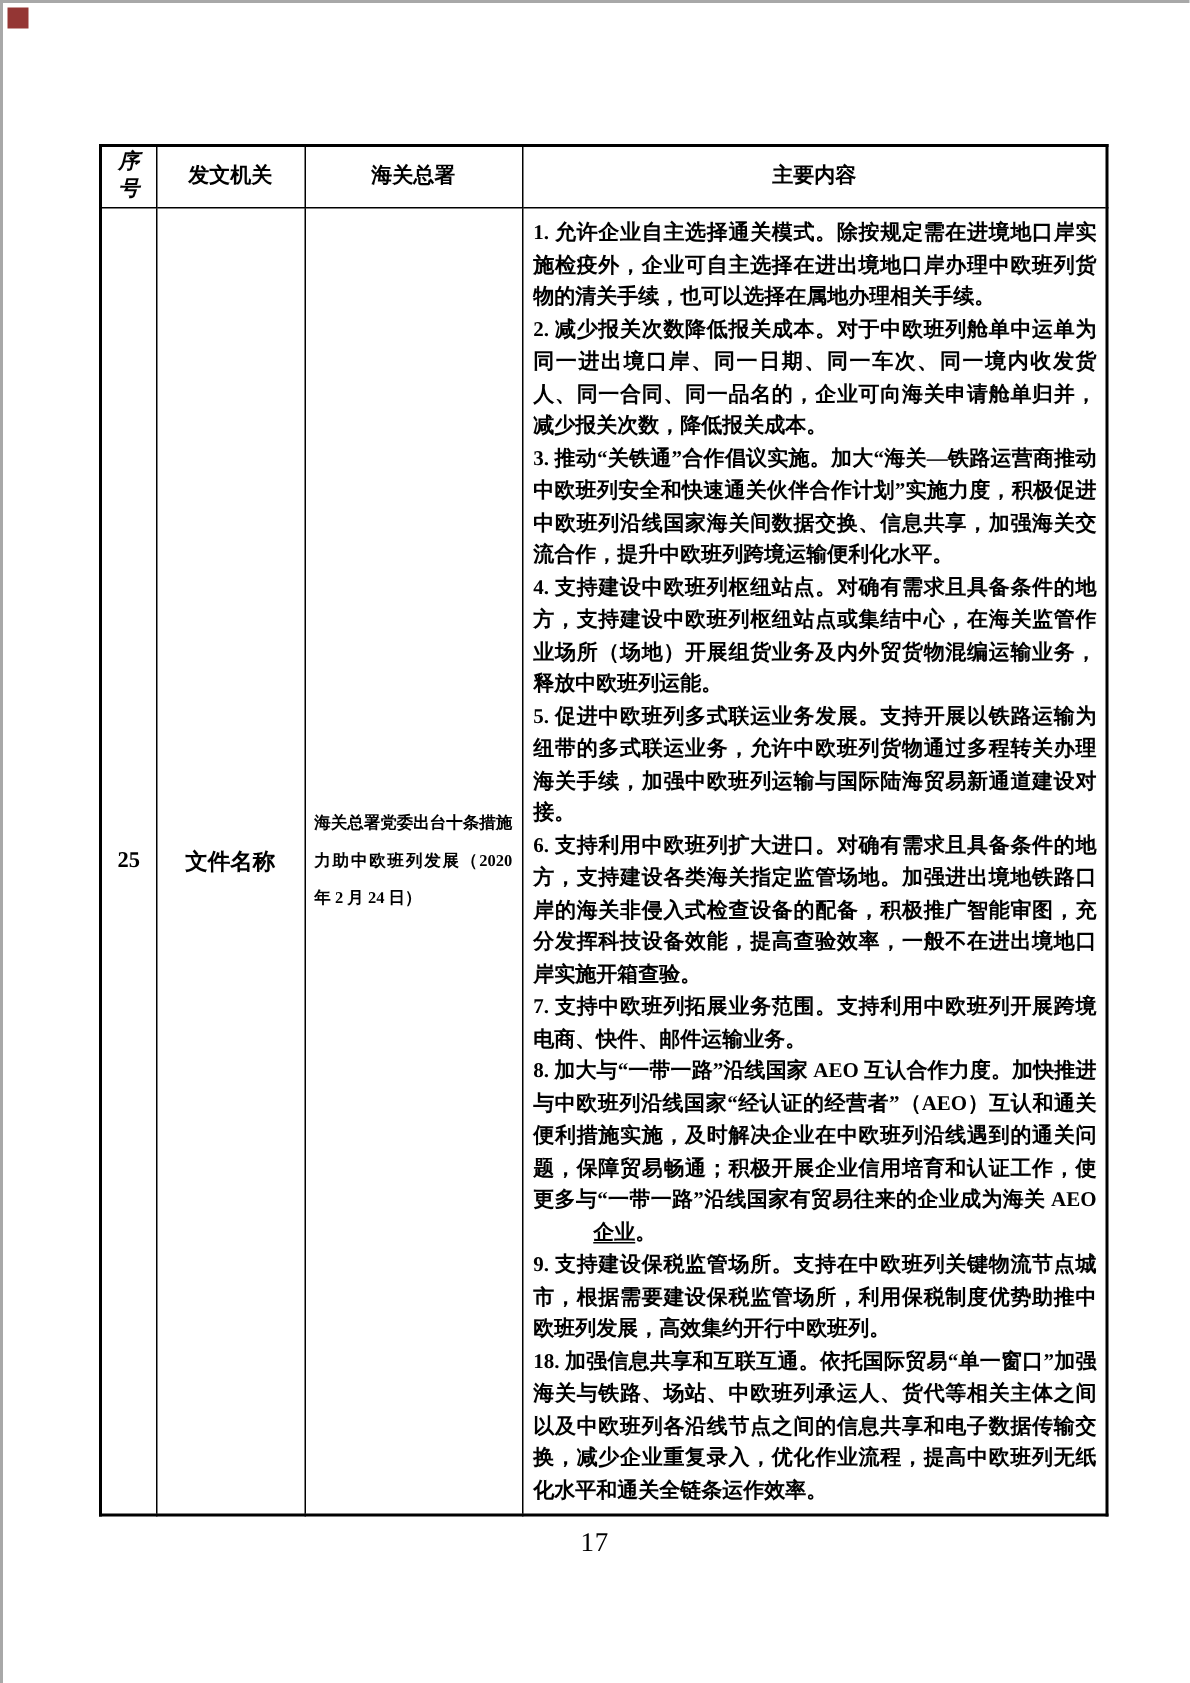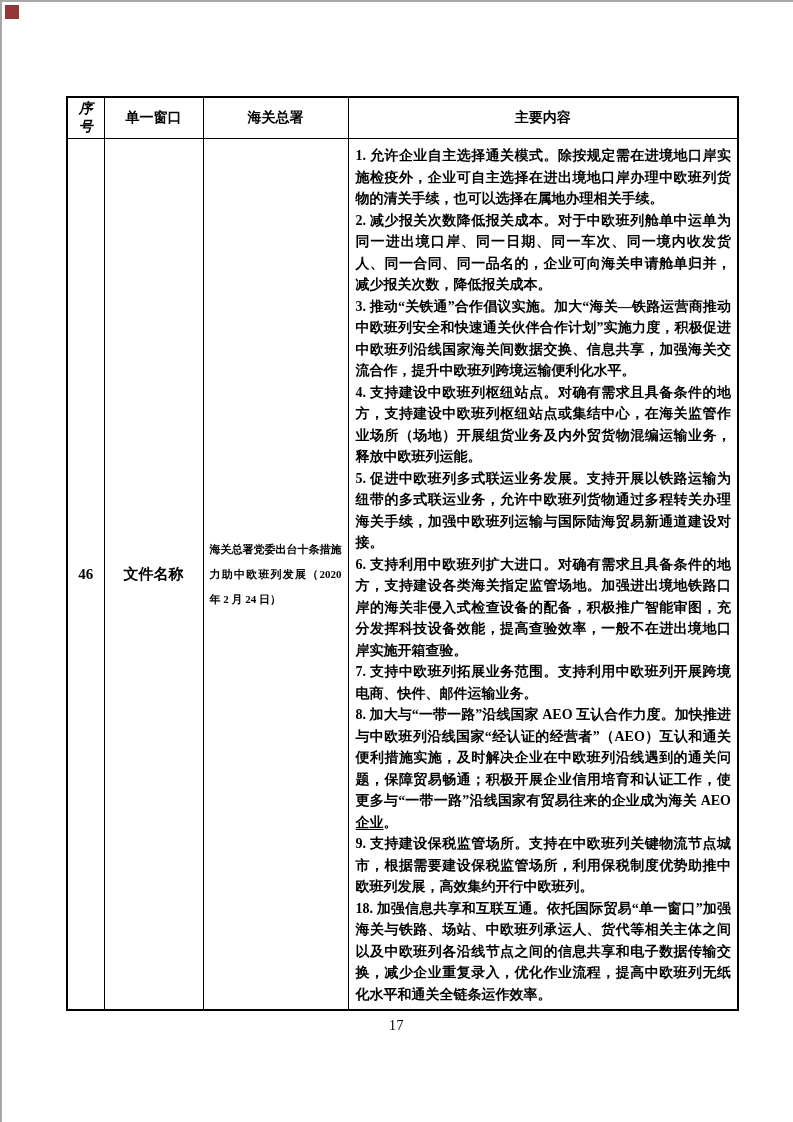--- a/index.html
+++ b/index.html
@@ -61,27 +61,27 @@
     font-weight: bold; font-size: 14px;
     line-height: 21.5px;
     padding: 6px 6px 4px 7px;
   }
   .content-item {
     margin: 0; padding: 0;
     text-align: justify;
     text-align-last: left;
     word-break: break-all;
   }
-  .content-item u { text-underline-offset: 2px; }
+  .content-item u { text-underline-offset: 2px; margin-left: 40px; }
   .page-number {
     position: absolute;
     top: 1018px; left: 0;
     width: 793px;
     text-align: center;
-    font-size: 14px;
+    font-size: 18px;
     letter-spacing: 0.5px;
   }
 </style>
 </head>
 <body>
 
 <div class="page-edge-top" style="background-color: rgb(168, 168, 168);"></div>
 <div class="page-edge-left" style="background-color: rgb(168, 168, 168);"></div>
 <div class="corner-marker" style="background-color: rgb(148, 54, 52);"></div>
 
@@ -90,26 +90,26 @@
     <col style="width:37px">
     <col style="width:99px">
     <col style="width:145px">
     <col style="width:390px">
   </colgroup>
   <tbody>
       <tr class="header-row">
     <th>
       <span class="stacked">序号</span>
     </th>
-    <th>单一窗口</th>
+    <th>发文机关</th>
     <th>海关总署</th>
     <th>主要内容</th>
   </tr>
   <tr>
-    <td class="serial-cell">46</td>
+    <td class="serial-cell">25</td>
     <td class="agency-cell">文件名称</td>
     <td class="title-cell">海关总署党委出台十条措施力助中欧班列发展（2020 年 2 月 24 日）</td>
     <td class="content-cell">
           <p class="content-item">1. 允许企业自主选择通关模式。除按规定需在进境地口岸实施检疫外，企业可自主选择在进出境地口岸办理中欧班列货物的清关手续，也可以选择在属地办理相关手续。</p>
           <p class="content-item">2. 减少报关次数降低报关成本。对于中欧班列舱单中运单为同一进出境口岸、同一日期、同一车次、同一境内收发货人、同一合同、同一品名的，企业可向海关申请舱单归并，减少报关次数，降低报关成本。</p>
           <p class="content-item">3. 推动“关铁通”合作倡议实施。加大“海关—铁路运营商推动中欧班列安全和快速通关伙伴合作计划”实施力度，积极促进中欧班列沿线国家海关间数据交换、信息共享，加强海关交流合作，提升中欧班列跨境运输便利化水平。</p>
           <p class="content-item">4. 支持建设中欧班列枢纽站点。对确有需求且具备条件的地方，支持建设中欧班列枢纽站点或集结中心，在海关监管作业场所（场地）开展组货业务及内外贸货物混编运输业务，释放中欧班列运能。</p>
           <p class="content-item">5. 促进中欧班列多式联运业务发展。支持开展以铁路运输为纽带的多式联运业务，允许中欧班列货物通过多程转关办理海关手续，加强中欧班列运输与国际陆海贸易新通道建设对接。</p>
           <p class="content-item">6. 支持利用中欧班列扩大进口。对确有需求且具备条件的地方，支持建设各类海关指定监管场地。加强进出境地铁路口岸的海关非侵入式检查设备的配备，积极推广智能审图，充分发挥科技设备效能，提高查验效率，一般不在进出境地口岸实施开箱查验。</p>
           <p class="content-item">7. 支持中欧班列拓展业务范围。支持利用中欧班列开展跨境电商、快件、邮件运输业务。</p>

